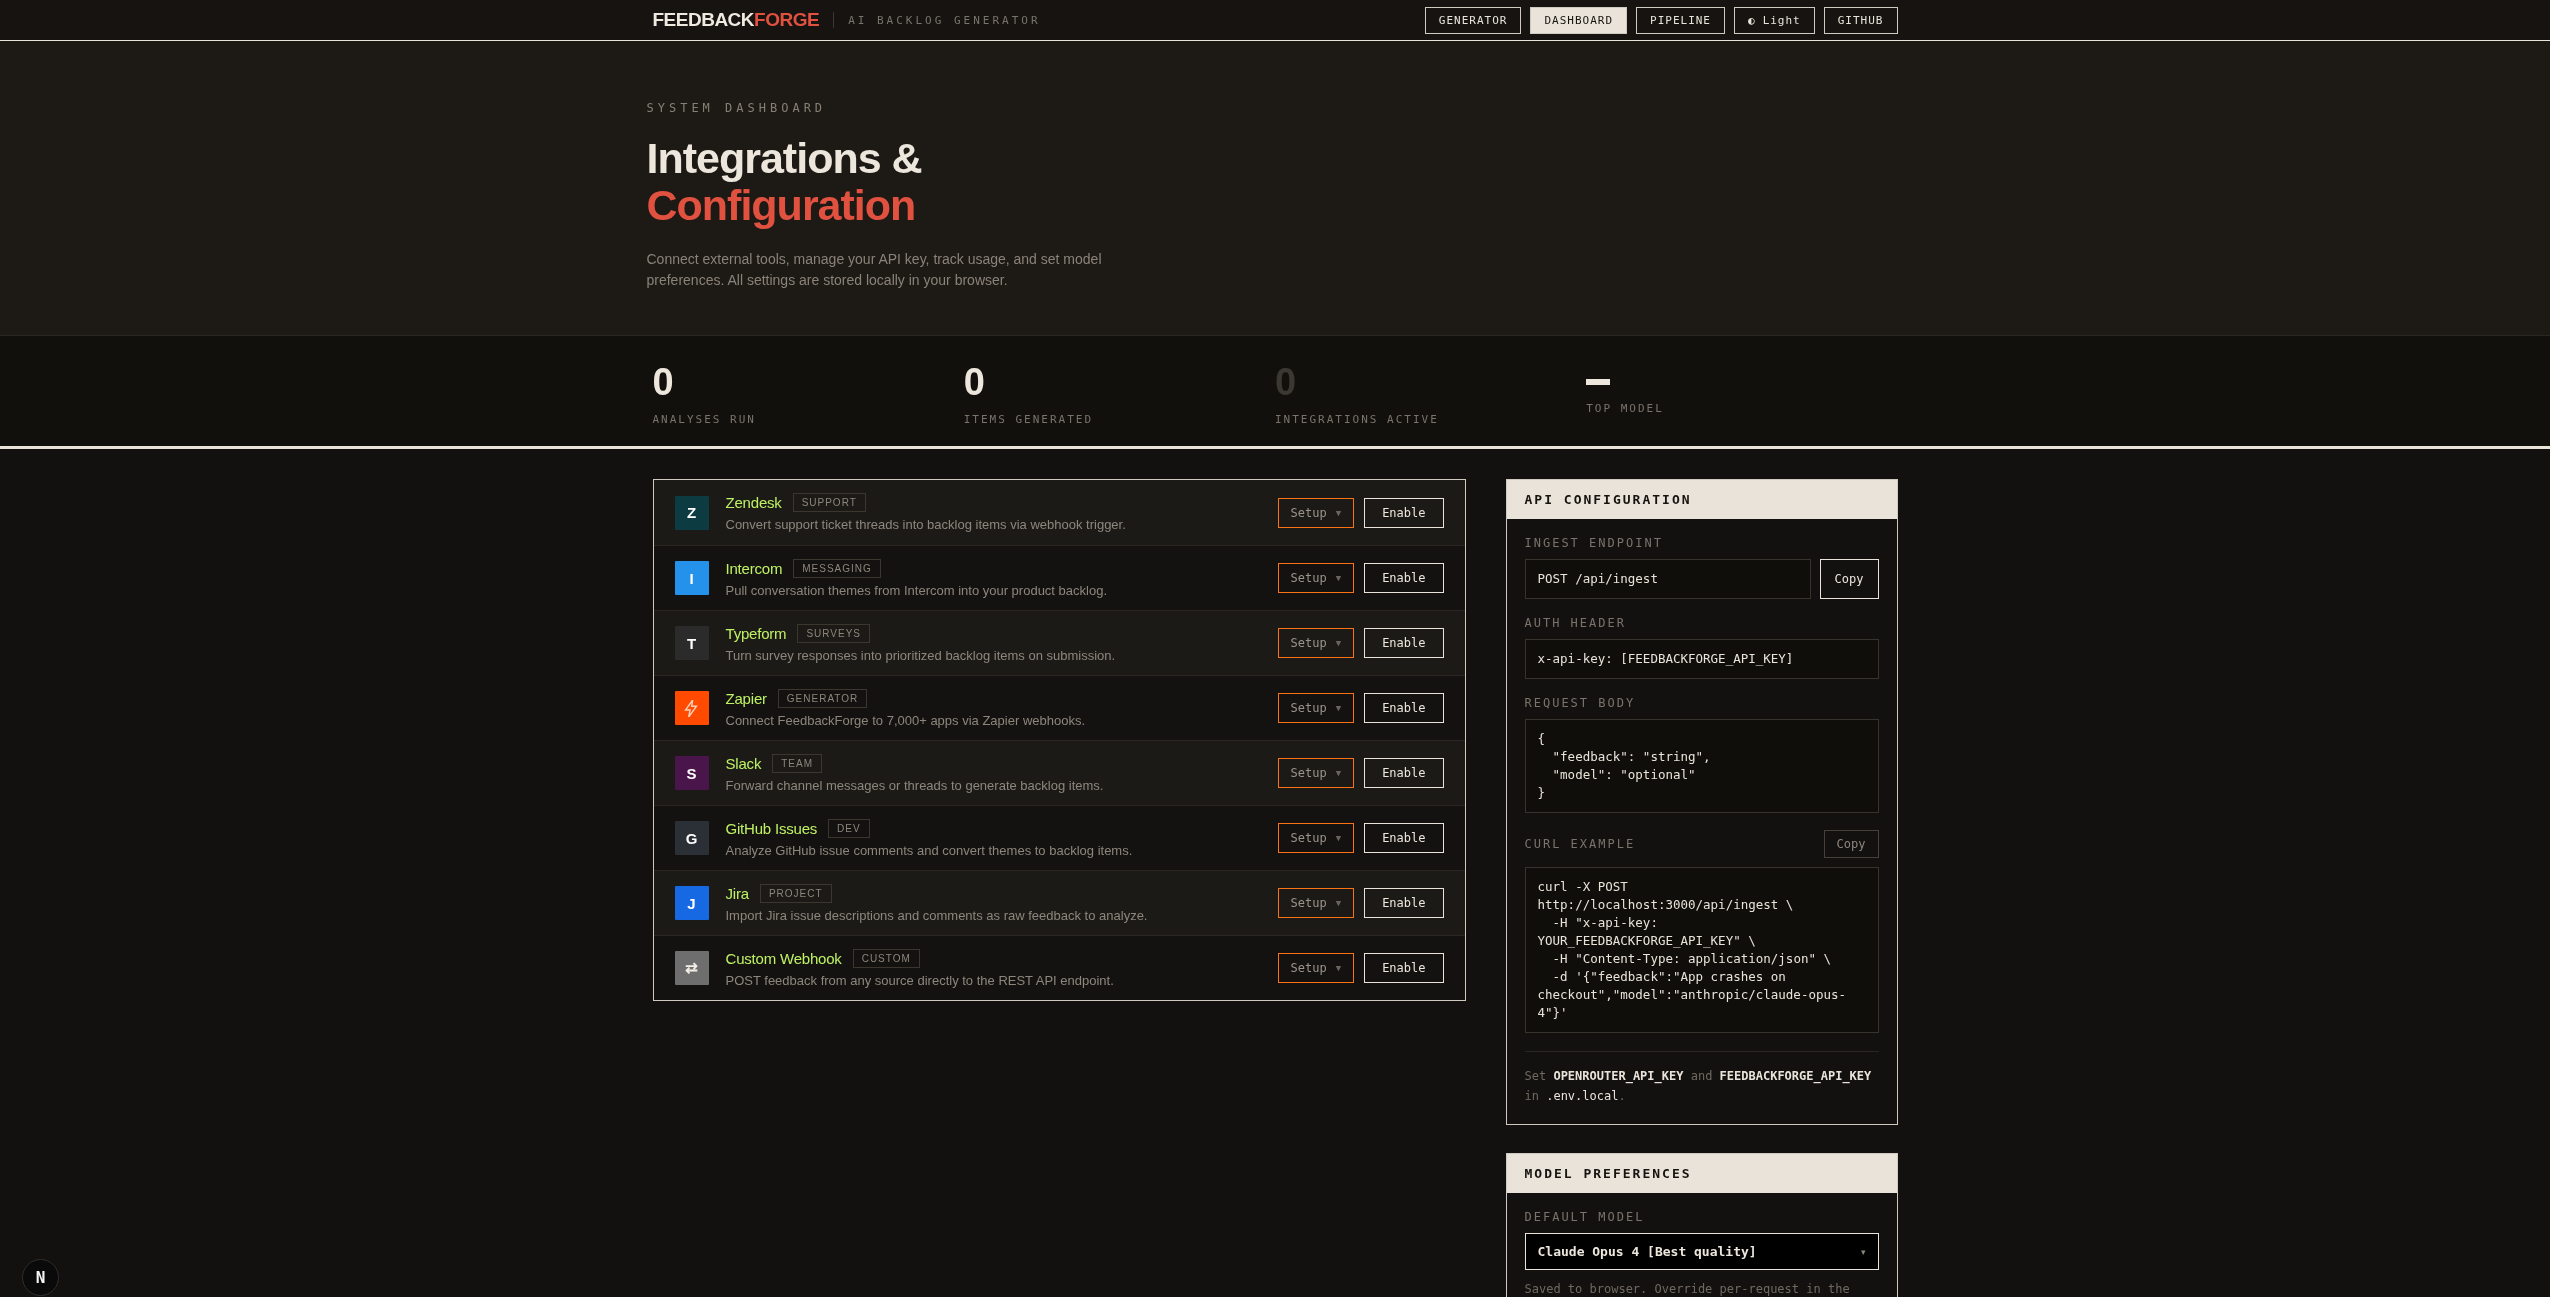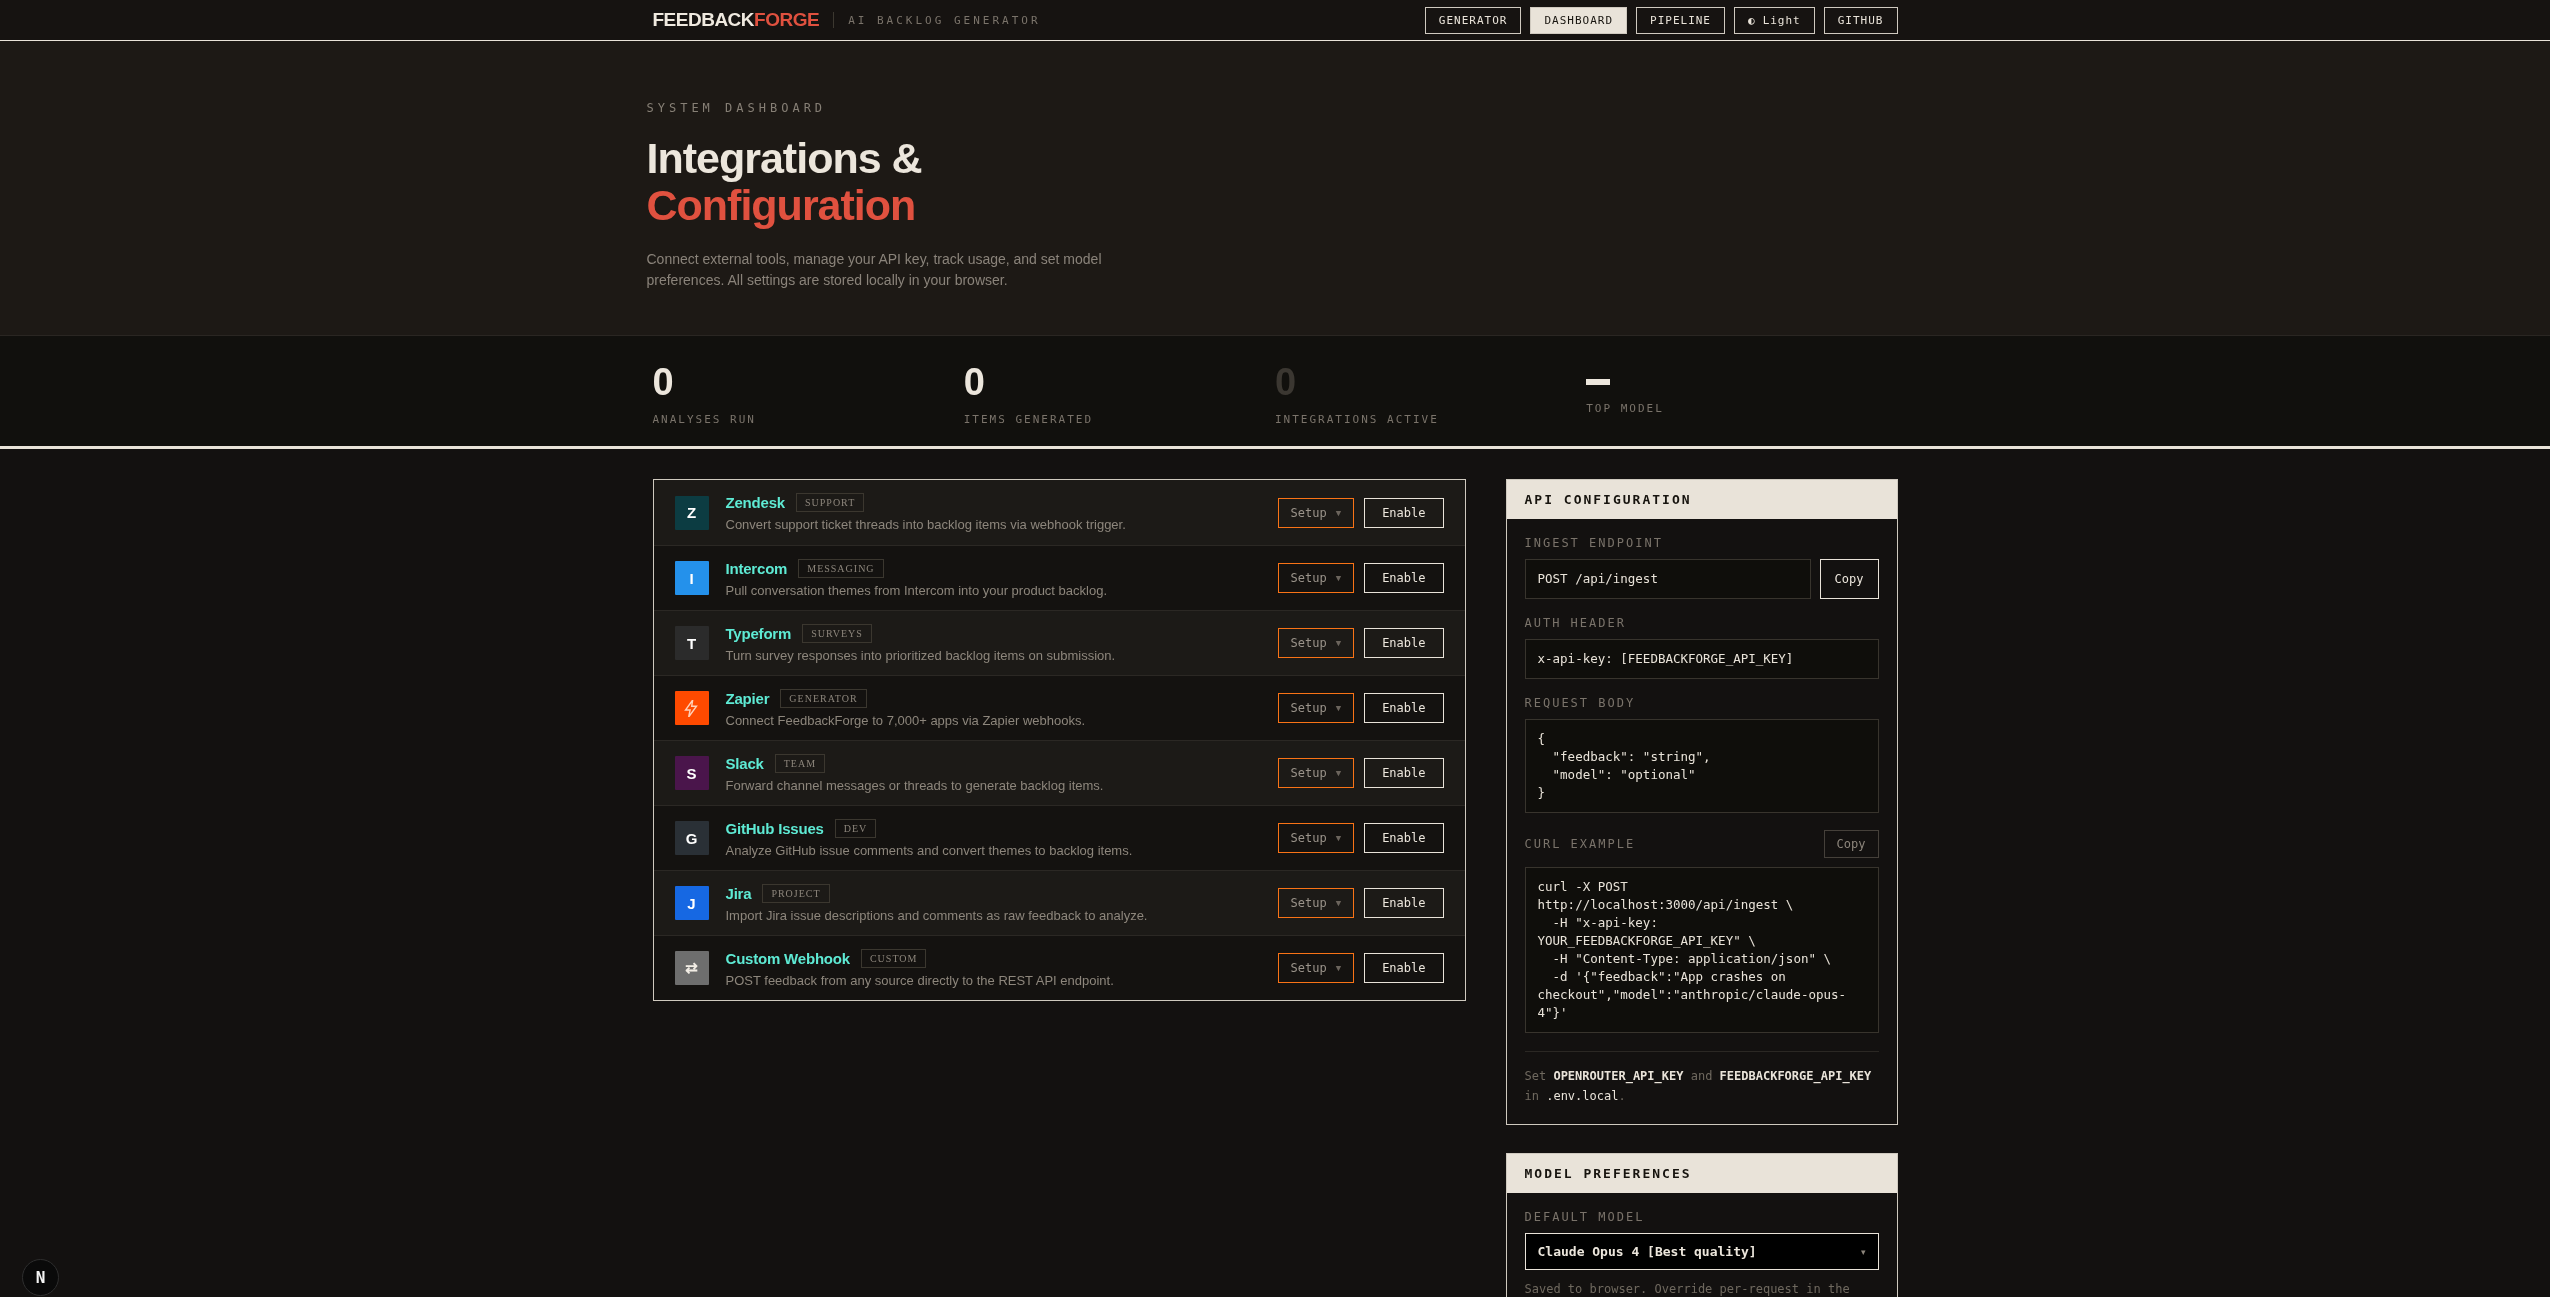--- a/index.html
+++ b/index.html
@@ -57,22 +57,22 @@
   .int-row:nth-child(even) { background:#141210; }
   .int-row + .int-row { border-top:1px solid #2b2824; }
   .int-icon {
     width:34px; height:34px; flex:0 0 34px; margin-right:17px;
     display:flex; align-items:center; justify-content:center;
     font-weight:bold; font-size:15px; color:#ffffff; border-radius:1px;
   }
   .int-icon .arrows { font-size:15px; color:#f2ede5; }
   .int-main { flex:1; min-width:0; }
   .int-name-row { display:flex; align-items:center; gap:11px; }
-  .int-name { font-size:15px; font-weight:bold; color:#5eead4; letter-spacing:-0.2px; }
-  .int-tag { font-family:Liberation Serif, serif; font-size:10px; letter-spacing:1px; color:#8d867c; border:1px solid #3b372f; padding:3px 8px; }
+  .int-name { font-size:15px; font-weight:normal; color:#bef264; letter-spacing:-0.2px; }
+  .int-tag { font-family:Liberation Sans, sans-serif; font-size:10px; letter-spacing:1px; color:#8d867c; border:1px solid #3b372f; padding:3px 8px; }
   .int-desc { margin-top:5px; font-size:13px; color:#8d867c; }
   .int-actions { display:flex; gap:10px; }
   .btn-setup {
     font-family:"DejaVu Sans Mono", monospace; font-size:12px; color:#9a938a;
     background:transparent; border:1px solid #f97316; padding:7px 12px;
     display:flex; align-items:center; gap:9px; cursor:pointer;text-align:right;
   }
   .btn-setup .caret { font-size:9px; color:#6b645c; }
   .btn-enable {
     font-family:"DejaVu Sans Mono", monospace; font-size:12px; color:#ece6dc;

